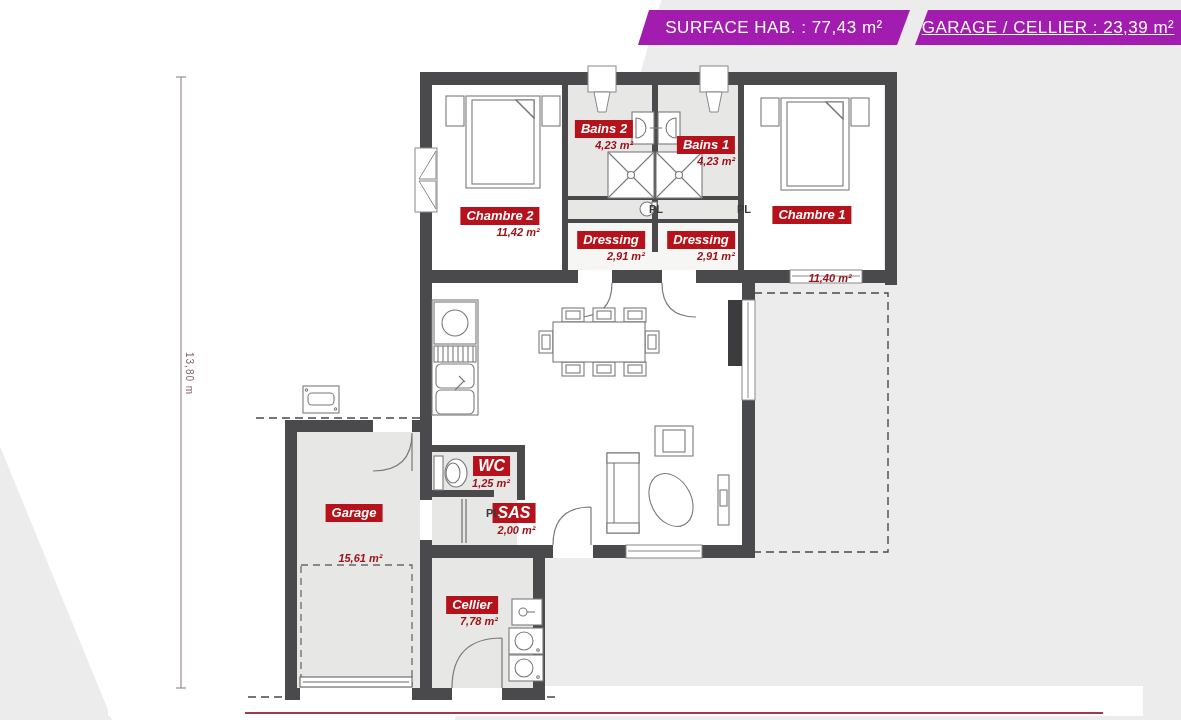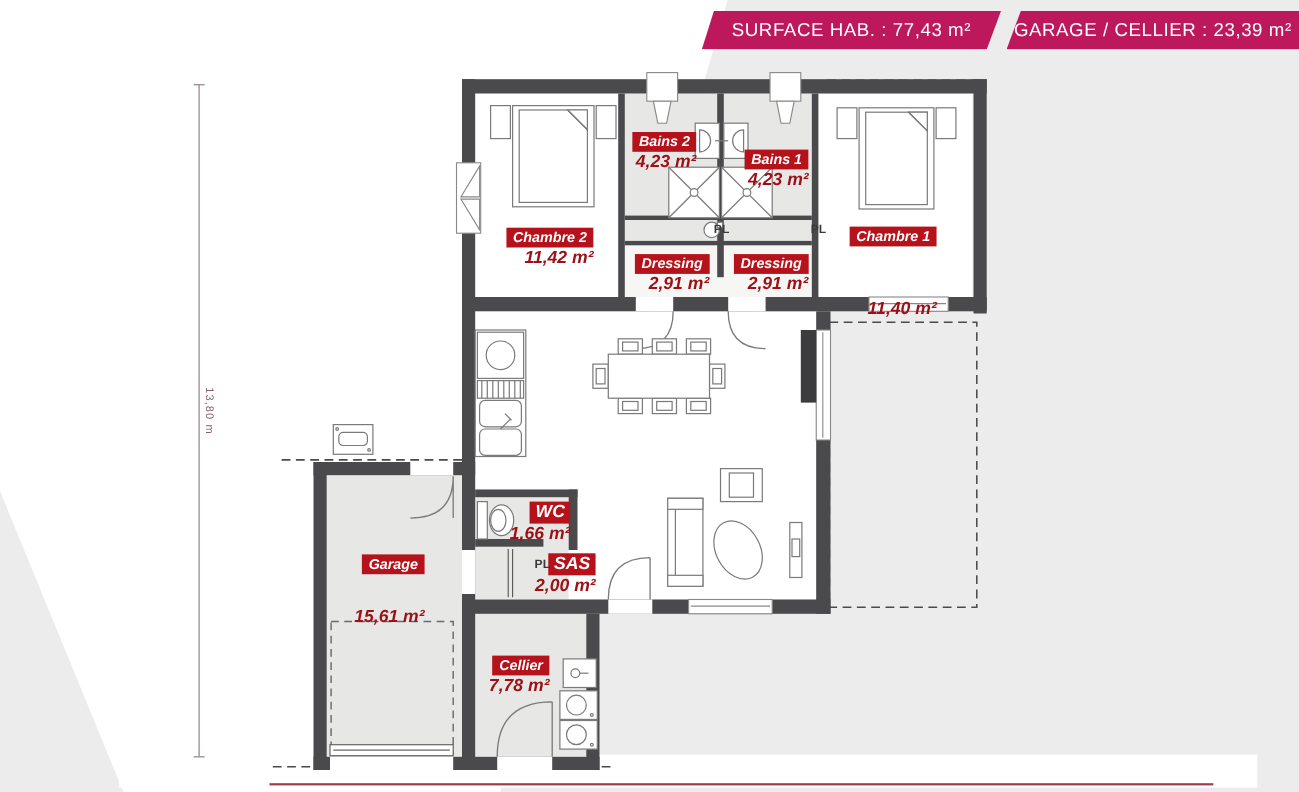--- a/index.html
+++ b/index.html
@@ -2,28 +2,28 @@
 <html><head>
 <meta charset="utf-8">
 <style>
   html,body{margin:0;padding:0;}
   body{font-family:"Liberation Sans",sans-serif;background:#dcdcdc;}
   .stage{position:relative;width:1181px;height:720px;overflow:hidden;background:#ececec;}
   .white-swath{position:absolute;inset:0;background:#fff;
     clip-path:polygon(0 0,56% 0,38.5% 100%,9.5% 100%,0 62%);}
   .footer-band{position:absolute;left:108px;top:686px;width:1035px;height:30px;background:#fff;}
   .footer-accent{position:absolute;left:245px;top:712px;width:858px;height:2px;background:#a23b49;}
-  .banner{position:absolute;top:10px;height:35px;background:#be185d;color:#fff;
+  .banner{position:absolute;top:10px;height:35px;background:#a21caf;color:#fff;
     display:flex;align-items:center;justify-content:center;font-size:17px;letter-spacing:.5px;white-space:nowrap;}
   .banner-left{left:638px;width:272px;clip-path:polygon(11px 0,100% 0,calc(100% - 13px) 100%,0 100%);}
-  .banner-right{left:915px;width:266px;clip-path:polygon(13px 0,100% 0,100% 100%,0 100%);}
+  .banner-right{left:915px;width:266px;clip-path:polygon(13px 0,100% 0,100% 100%,0 100%);text-decoration:underline;}
   .plan-svg{position:absolute;left:0;top:0;}
   .room-label{position:absolute;transform:translateX(-50%);display:flex;flex-direction:column;align-items:flex-end;z-index:6;font-style:italic;}
   .chip{background:#b5121b;color:#fff;font-weight:700;font-size:13px;line-height:1.25;padding:1px 6px;white-space:nowrap;}
-  .area{color:#9c1016;font-weight:700;font-size:16px;margin-top:1px;white-space:nowrap;}
+  .area{color:#9c1016;font-weight:700;font-size:11px;margin-top:1px;white-space:nowrap;}
   .small .chip{font-size:16px;padding:0 5px;}
   .pl{position:absolute;transform:translateX(-50%);font-size:11px;font-weight:600;color:#3a3a3a;z-index:6;margin-left:44px;}
   .dim-label{position:absolute;left:184px;top:352px;writing-mode:vertical-rl;text-orientation:mixed;
     font-size:10px;letter-spacing:1px;color:#8a6168;z-index:6;}
 </style>
 </head>
 <body>
 
 <div class="stage">
   <div class="white-swath"></div>
@@ -279,21 +279,21 @@
   <div class="room-label" style="left:611px;top:231px;">
     <span class="chip">Dressing</span>
     <span class="area">2,91 m²</span>
   </div>
   <div class="room-label" style="left:701px;top:231px;">
     <span class="chip">Dressing</span>
     <span class="area">2,91 m²</span>
   </div>
   <div class="room-label small" style="left:491px;top:456px;">
     <span class="chip">WC</span>
-    <span class="area">1,66 m²</span>
+    <span class="area">1,25 m²</span>
   </div>
   <div class="room-label small" style="left:514px;top:503px;">
     <span class="chip">SAS</span>
     <span class="area">2,00 m²</span>
   </div>
   <div class="room-label" style="left:354px;top:504px;gap:29px;">
     <span class="chip">Garage</span>
     <span class="area">15,61 m²</span>
   </div>
   <div class="room-label" style="left:472px;top:596px;">

